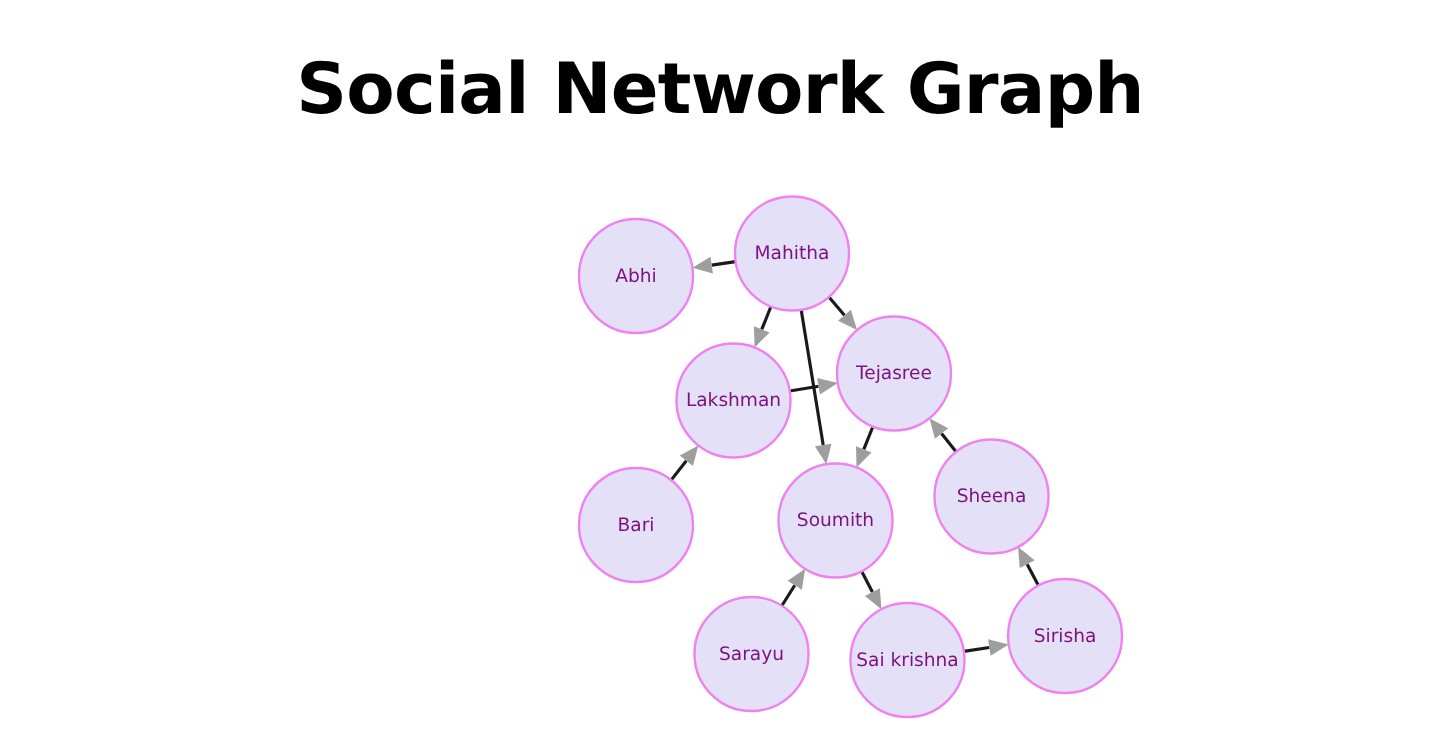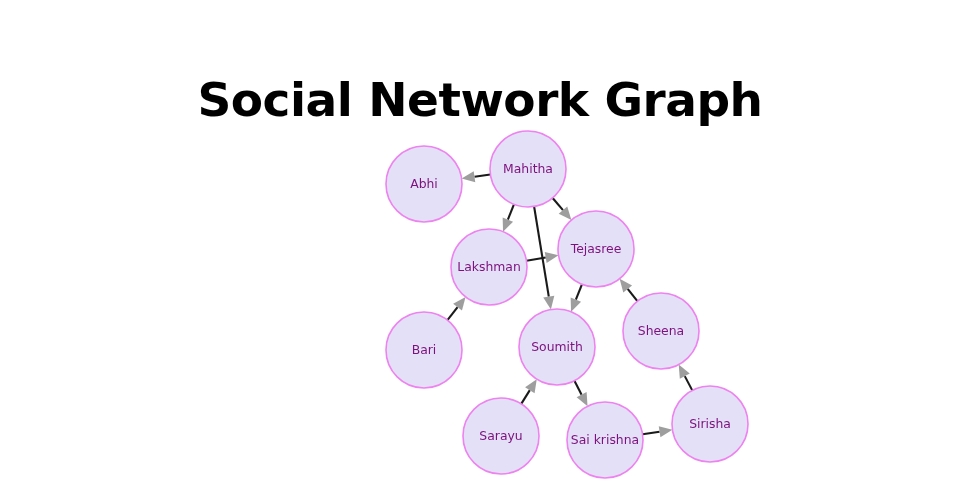--- a/index.html
+++ b/index.html
@@ -25,21 +25,20 @@
     left: 0;
     top: 34px;
     width: 960px;
     text-align: center;
     font-family: "DejaVu Sans", sans-serif;
     font-size: 47px;
     font-weight: bold;
     color: #000000;
     letter-spacing: -0.5px;
     line-height: 1.1;
-    margin-top: 40px;
   }
   #graph-canvas {
     position: absolute;
     left: 0;
     top: 0;
     width: 960px;
     height: 500px;
   }
   .node-circle {
     fill: #e4e0f7;

